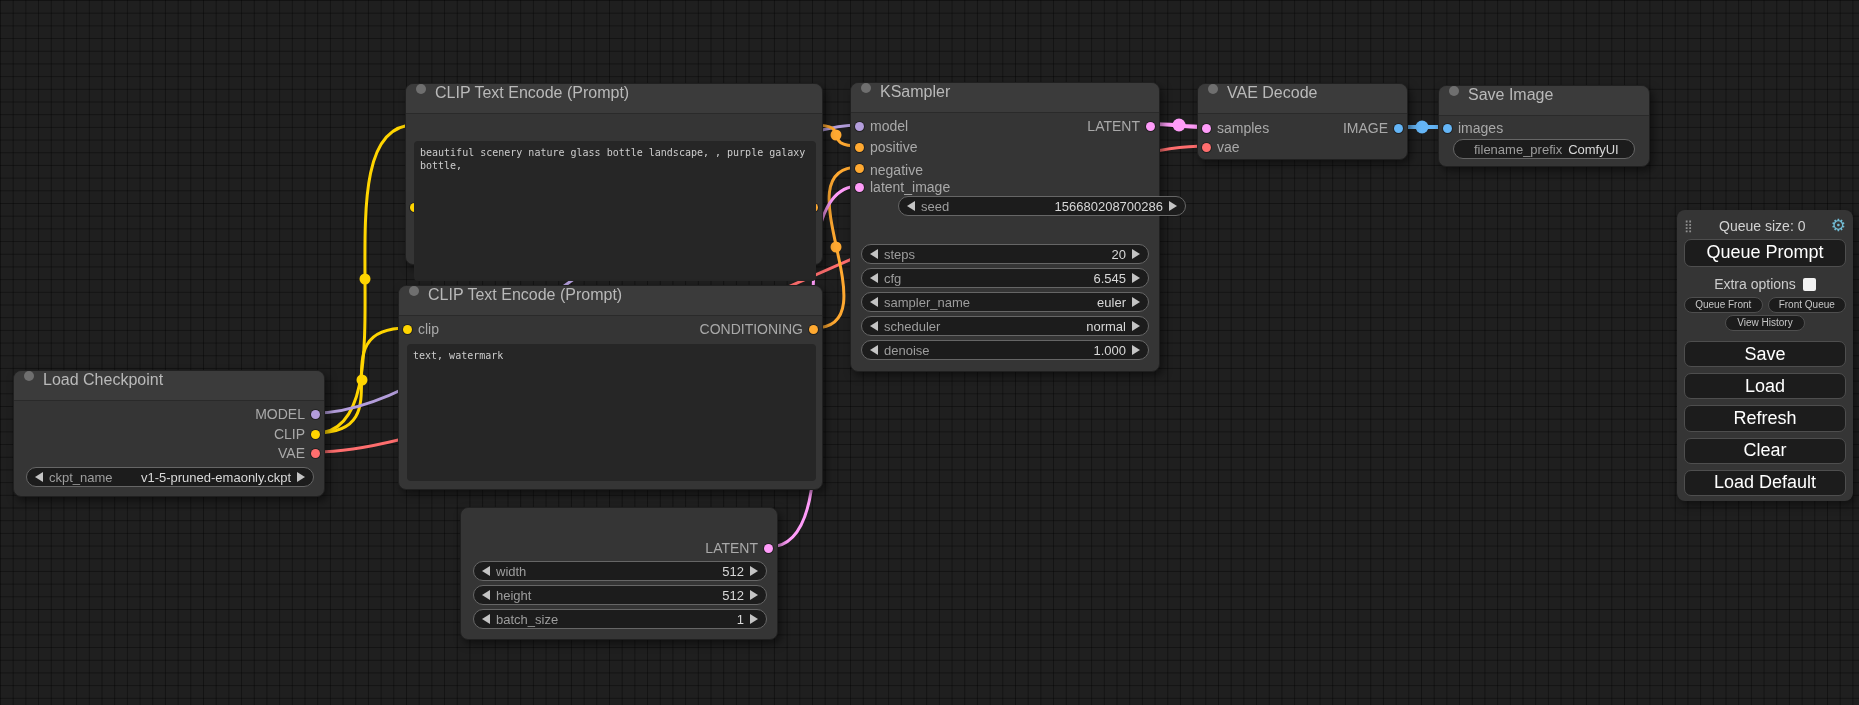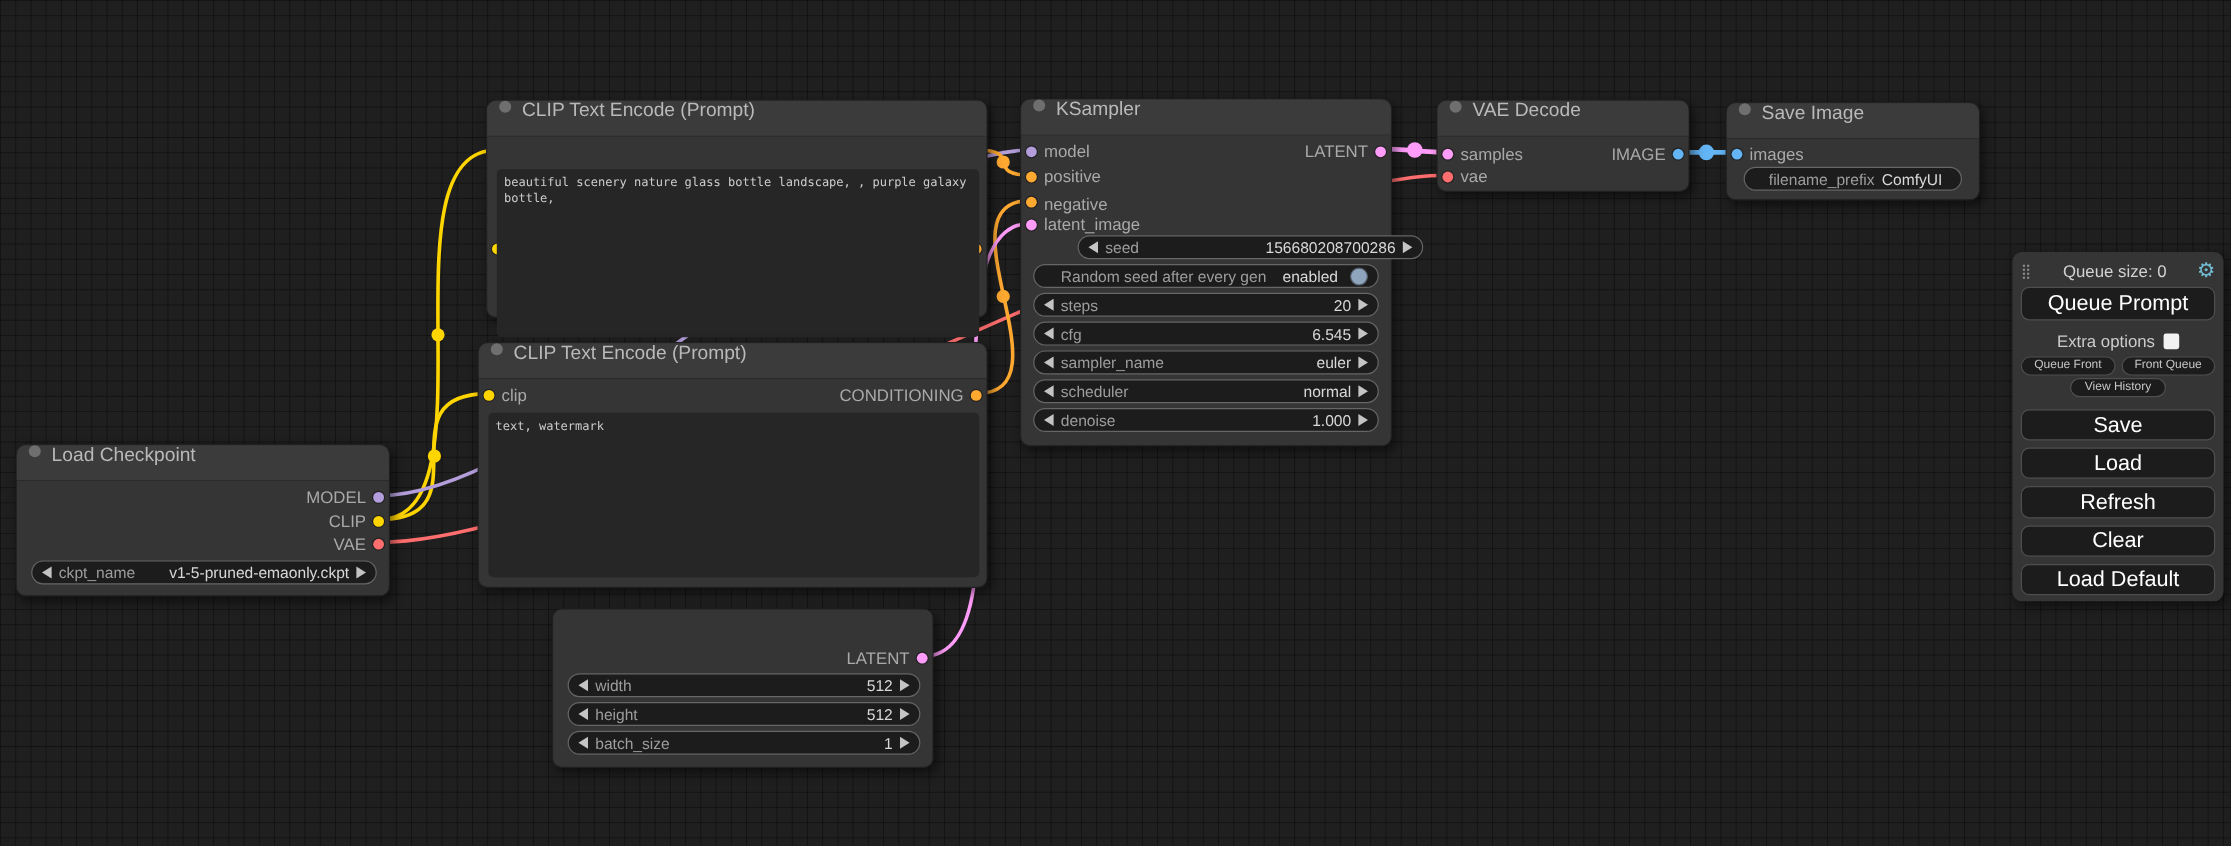--- a/index.html
+++ b/index.html
@@ -207,25 +207,20 @@
     <div class="row" style="top:94px;">
       <span class="dot din" style="background:#FF9CF9;"></span>
       <span class="slotlab lab-in">latent_image</span>
     </div>
     <div class="pill" style="left:10px; top:113px; width:288px;margin-left:37px;">
       <span class="arr-l"></span>
       <span class="plabel">seed</span>
       <span class="pvalue">156680208700286</span>
       <span class="arr-r"></span>
     </div>
-    <div class="pill" style="left:10px; top:137px; width:288px; padding-left:22px;">
-      <span class="plabel">Random seed after every gen</span>
-      <span class="pvalue">enabled</span>
-      <span class="toggle"></span>
-    </div>
     <div class="pill" style="left:10px; top:161px; width:288px;">
       <span class="arr-l"></span>
       <span class="plabel">steps</span>
       <span class="pvalue">20</span>
       <span class="arr-r"></span>
     </div>
     <div class="pill" style="left:10px; top:185px; width:288px;">
       <span class="arr-l"></span>
       <span class="plabel">cfg</span>
       <span class="pvalue">6.545</span>

